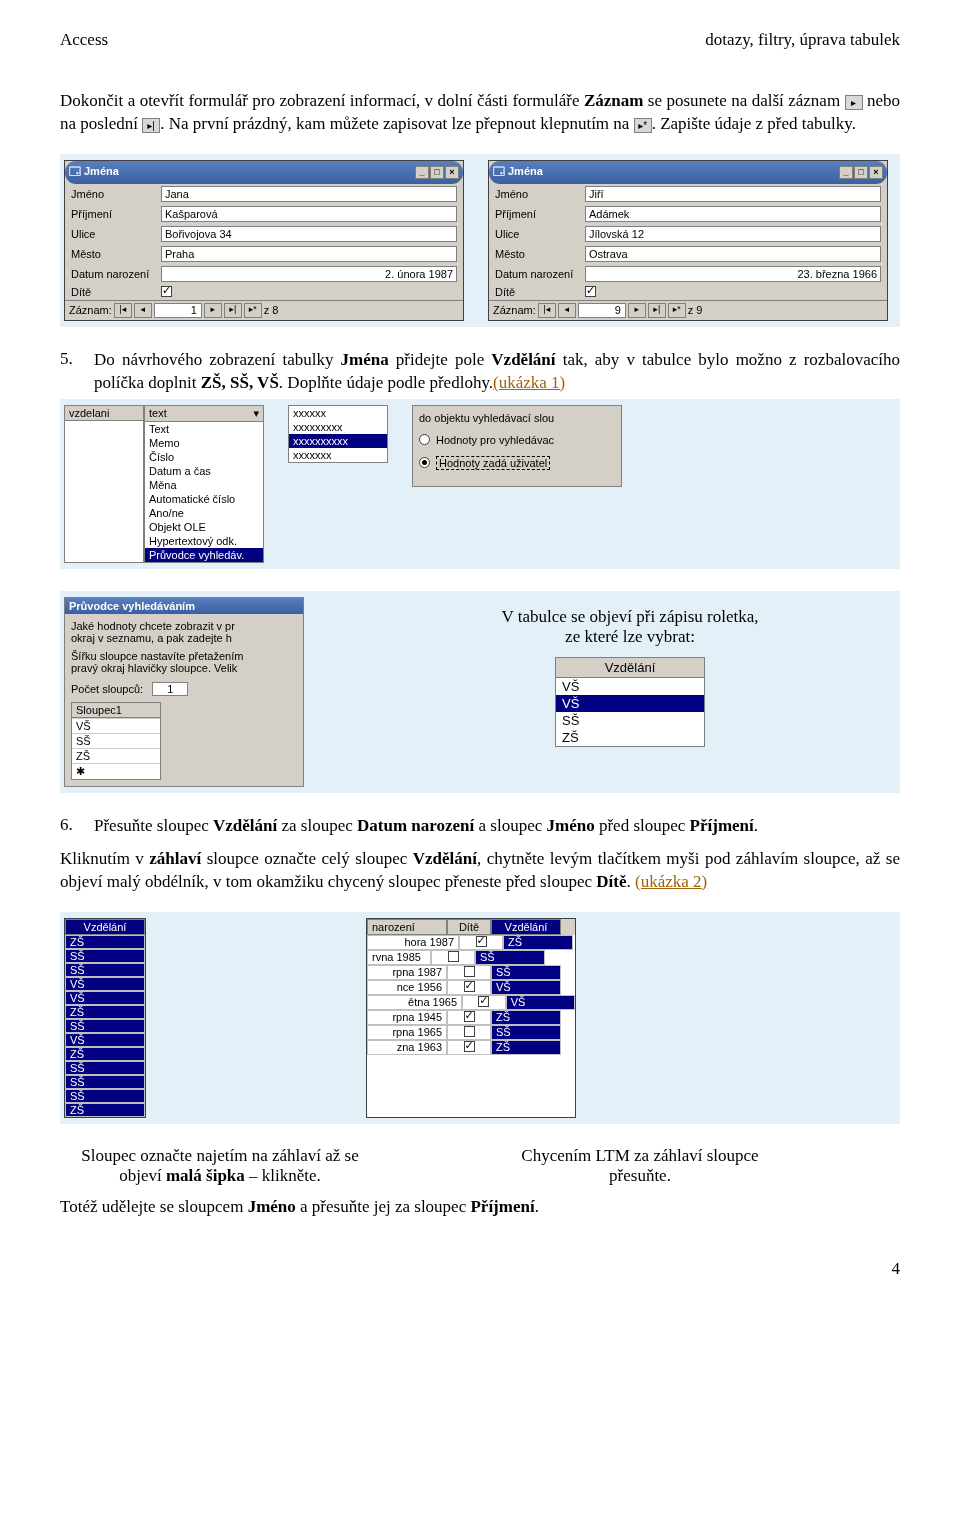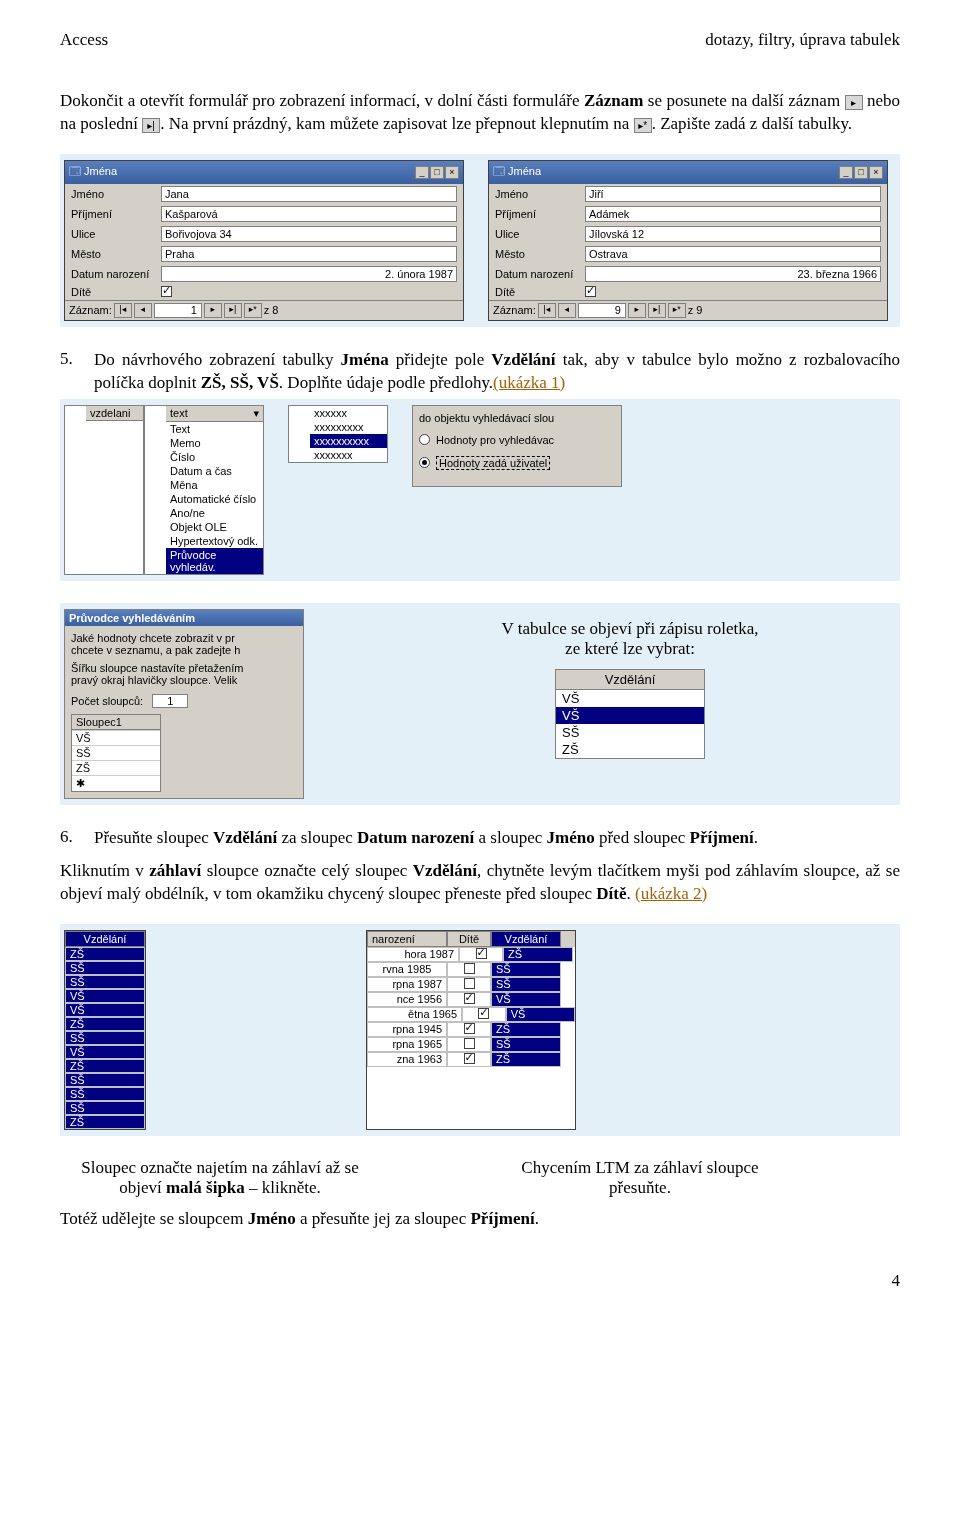--- a/index.html
+++ b/index.html
@@ -46,22 +46,23 @@
     font-family: Tahoma, Arial, sans-serif;
     font-size: 11px;
   }
   .titlebar {
     background: linear-gradient(#5a7fbf, #3a5f9f);
     color: #fff;
     padding: 2px 4px;
     display: flex;
     align-items: center;
     justify-content: space-between;
-    font-weight: normal;
-    font-size: 11px;
+    font-weight: bold;
+    font-size: 11px;
+    border-radius: 11px;
   }
   .titlebar .tctrls { display: flex; gap: 1px; }
   .titlebar .tctrl {
     width: 14px; height: 13px;
     background: #d4d0c8;
     border: 1px solid #808080;
     color: #000;
     font-size: 9px;
     line-height: 11px;
     text-align: center;
@@ -105,21 +106,20 @@
   .num-item { display: flex; margin: 0 0 4px 0; }
   .num-item .n { width: 34px; }
   .num-item .txt { flex: 1; text-align: justify; line-height: 1.35; }
 
   
   .listbox {
     background: #fff;
     border: 1px solid #808080;
     font-family: Arial, sans-serif;
     font-size: 11px;
-    padding-left: 21px;
   }
   .listbox .row { padding: 1px 4px; }
   .listbox .row.sel { background: #000080; color: #fff; }
   .listbox .row.head { background: #d4d0c8; border-bottom: 1px solid #808080; }
 
   .radio-panel {
     background: #d4d0c8;
     border: 1px solid #808080;
     font-family: Arial, sans-serif;
     font-size: 11px;
@@ -199,21 +199,21 @@
 </style>
 </head>
 <body>
 
 <div class="hdr">
   <span>Access</span>
   <span>dotazy, filtry, úprava tabulek</span>
 </div>
 
 <p class="para just">
-  <span>Dokončit a otevřít formulář pro zobrazení informací, v dolní části formuláře </span><b>Záznam</b><span> se posunete na další záznam </span><span class="icon-btn">▸</span><span> nebo na poslední </span><span class="icon-btn">▸|</span><span>. Na první prázdný, kam můžete zapisovat lze přepnout klepnutím na </span><span class="icon-btn">▸*</span><span>. Zapište zadá z další tabulky.</span>
+  <span>Dokončit a otevřít formulář pro zobrazení informací, v dolní části formuláře </span><b>Záznam</b><span> se posunete na další záznam </span><span class="icon-btn">▸</span><span> nebo na poslední </span><span class="icon-btn">▸|</span><span>. Na první prázdný, kam můžete zapisovat lze přepnout klepnutím na </span><span class="icon-btn">▸*</span><span>. Zapište údaje z před tabulky.</span>
 </p>
 
 <div class="shot-row">
 
   <div class="formwin">
     <div class="titlebar">
       <span>🗔 <span>Jména</span></span>
       <span class="tctrls">
         <span class="tctrl">_</span>
         <span class="tctrl">□</span>
@@ -355,21 +355,21 @@
         <span class="dashed">Hodnoty zadá uživatel</span>
       </div>
   </div>
 </div>
 
 <div class="shot-row" style="align-items:flex-start; gap:60px">
   <div class="wizard">
     <div class="wtitle">Průvodce vyhledáváním</div>
     <div class="wbody">
       <div>Jaké hodnoty chcete zobrazit v pr</div>
-      <div>chcete v seznamu, a pak zadejte h</div>
+      <div>okraj v seznamu, a pak zadejte h</div>
       <div style="margin-top:6px">Šířku sloupce nastavíte přetažením</div>
       <div>pravý okraj hlavičky sloupce. Velik</div>
       <div style="margin-top:8px">
         <span>Počet sloupců:</span>
         <span class="winput">1</span>
       </div>
       <div class="wtable">
         <div class="wth">Sloupec1</div>
         <div id="wizard-rows">
             <div class="wtd">VŠ</div>
@@ -466,21 +466,21 @@
       <div class="dh" style="width:44px;text-align:center">Dítě</div>
       <div class="dh sel" style="width:70px;text-align:center">Vzdělání</div>
     </div>
     <div id="dsr-rows">
         <div class="drow">
           <div class="dc" style="width:92px;text-align:right">hora 1987</div>
           <div class="dc" style="width:44px;text-align:center"><span class="chk on"></span></div>
           <div class="dc sel" style="width:70px">ZŠ</div>
         </div>
         <div class="drow">
-          <div class="dc" style="width:80px;text-align:center">rvna 1985</div>
+          <div class="dc" style="width:64px;text-align:left">rvna 1985</div>
           <div class="dc" style="width:44px;text-align:center"><span class="chk"></span></div>
           <div class="dc sel" style="width:70px">SŠ</div>
         </div>
         <div class="drow">
           <div class="dc" style="width:80px;text-align:right">rpna 1987</div>
           <div class="dc" style="width:44px;text-align:center"><span class="chk"></span></div>
           <div class="dc sel" style="width:70px">SŠ</div>
         </div>
         <div class="drow">
           <div class="dc" style="width:80px;text-align:right">nce 1956</div>

